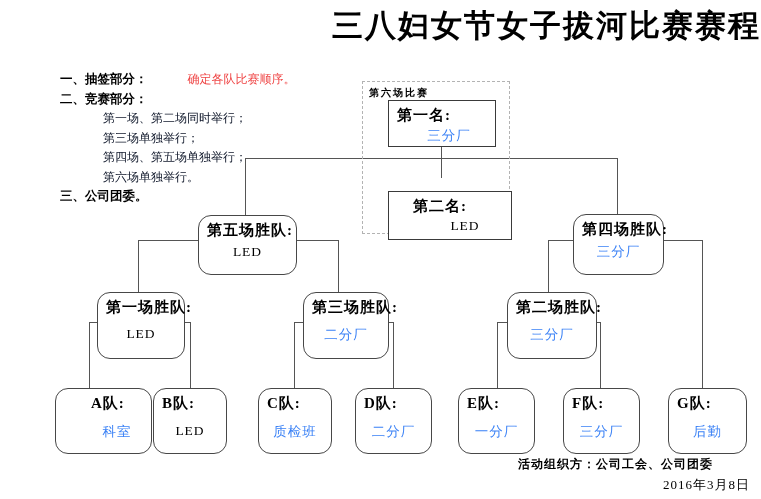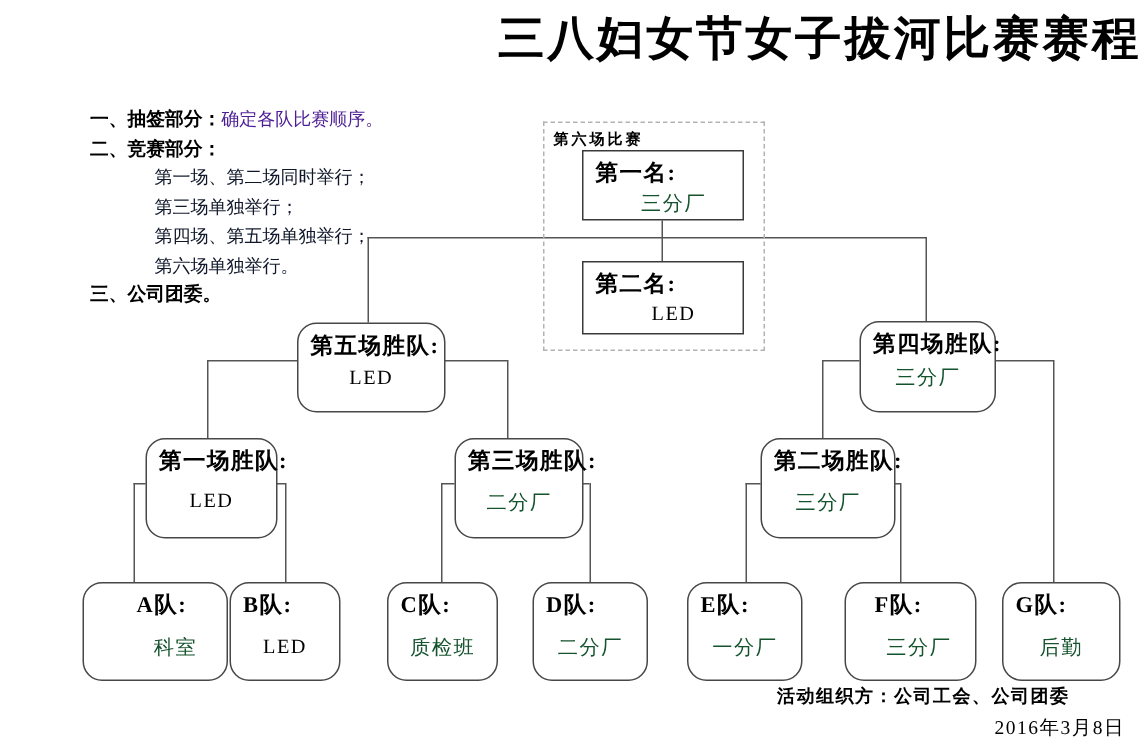--- a/index.html
+++ b/index.html
@@ -7,37 +7,37 @@
     position:relative;width:761px;height:499px;background:#ffffff;
     font-family:"Liberation Serif","DejaVu Serif",serif;color:#000;overflow:hidden;
   }
   .title{
     position:absolute;top:5px;left:0;right:0;text-align:right;
     font-size:31px;font-weight:bold;letter-spacing:2px;
   }
   
   .notes{position:absolute;left:60px;top:70px;width:310px;font-size:12px;line-height:19.5px;}
   .notes .hd{font-weight:bold;font-size:12.5px;color:#000;}
-  .notes .bd{color:#4c1d95;}
+  .notes .bd{color:#ef4444;margin-left:40px;}
   .notes .indent{padding-left:43px;color:#0f172a;}
   
   .ln{position:absolute;background:#555;}
   .ln.h{height:1px;}
   .ln.v{width:1px;}
   
   .final-wrap{position:absolute;left:362px;top:81px;width:146px;height:151px;border:1px dashed #b3b3b3;}
   .final-label{position:absolute;left:6px;top:4px;font-size:10px;font-weight:bold;letter-spacing:2px;}
   .rect-box{position:absolute;left:25px;width:106px;border:1px solid #3a3a3a;background:#fff;}
   .rect-box.first{top:18px;height:45px;}
-  .rect-box.second{top:92px;height:47px;}
+  .rect-box.second{top:109px;height:47px;padding-left:16px;}
   
   .rbox{position:absolute;border:1px solid #474747;border-radius:13px;background:#fff;}
   .box-label{padding:5px 0 0 8px;font-size:15px;font-weight:bold;letter-spacing:1px;white-space:nowrap;}
   .box-value{text-align:center;font-size:13.5px;margin-top:4px;letter-spacing:1px;}
-  .box-value[data-muted="true"]{color:#14532d;}
+  .box-value[data-muted="true"]{color:#3b82f6;}
   .rect-box .box-value{margin-top:2px;padding-left:14px;}
   
   .footer{position:absolute;left:518px;top:456px;width:232px;font-size:12px;}
   .footer .org{white-space:nowrap;}
   .footer .org-label{font-weight:bold;letter-spacing:1px;}
   .footer .org-value{font-weight:bold;letter-spacing:1px;}
   .footer .date{text-align:right;padding-left:34px;font-size:13px;margin-top:3px;letter-spacing:1px;}
 </style>
 </head>
 <body>
@@ -133,21 +133,21 @@
     <div class="box-value" style="margin-top:10px;" data-muted="true">质检班</div>
   </div>
   <div class="rbox" style="left:355px;top:388px;width:75px;height:64px;">
     <div class="box-label">D队:</div>
     <div class="box-value" style="margin-top:10px;" data-muted="true">二分厂</div>
   </div>
   <div class="rbox" style="left:458px;top:388px;width:75px;height:64px;">
     <div class="box-label">E队:</div>
     <div class="box-value" style="margin-top:10px;" data-muted="true">一分厂</div>
   </div>
-  <div class="rbox" style="left:563px;top:388px;width:75px;height:64px;padding-left:11px;">
+  <div class="rbox" style="left:563px;top:388px;width:75px;height:64px;">
     <div class="box-label">F队:</div>
     <div class="box-value" style="margin-top:10px;" data-muted="true">三分厂</div>
   </div>
   <div class="rbox" style="left:668px;top:388px;width:77px;height:64px;">
     <div class="box-label">G队:</div>
     <div class="box-value" style="margin-top:10px;" data-muted="true">后勤</div>
   </div>
 
   <div class="footer">
     <div class="org"><span class="org-label">活动组织方：</span><span class="org-value">公司工会、公司团委</span></div>

